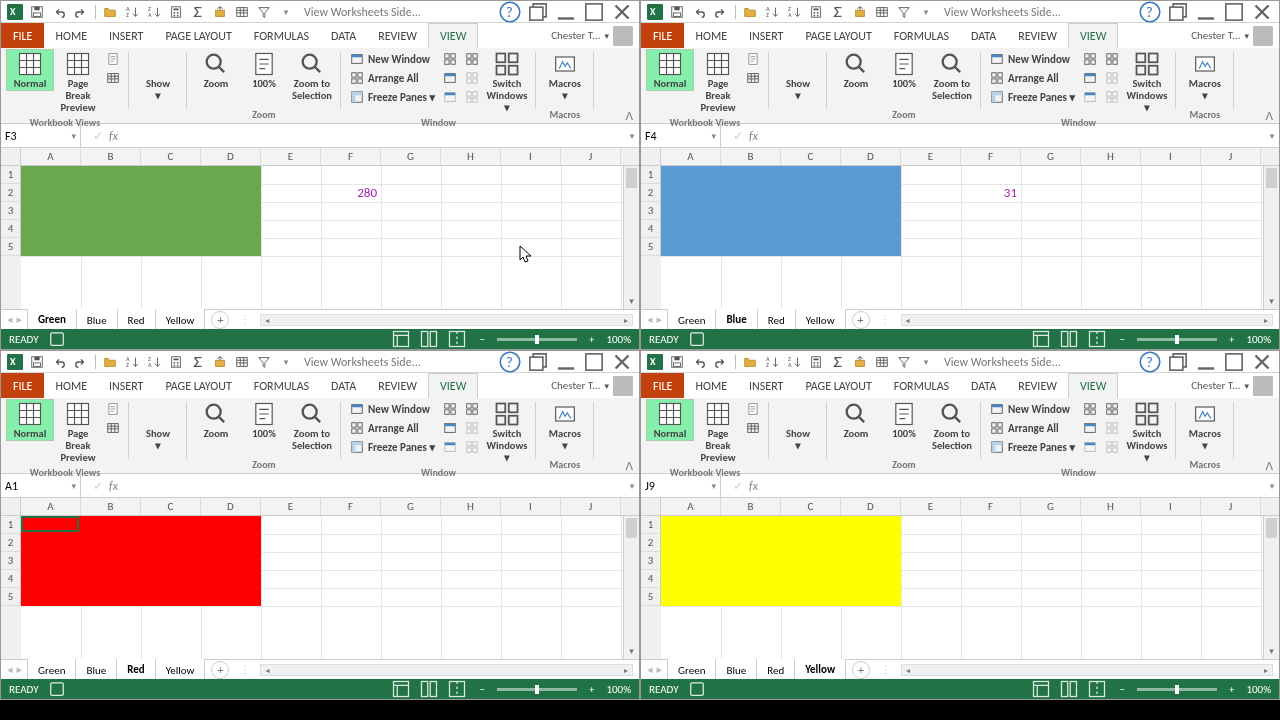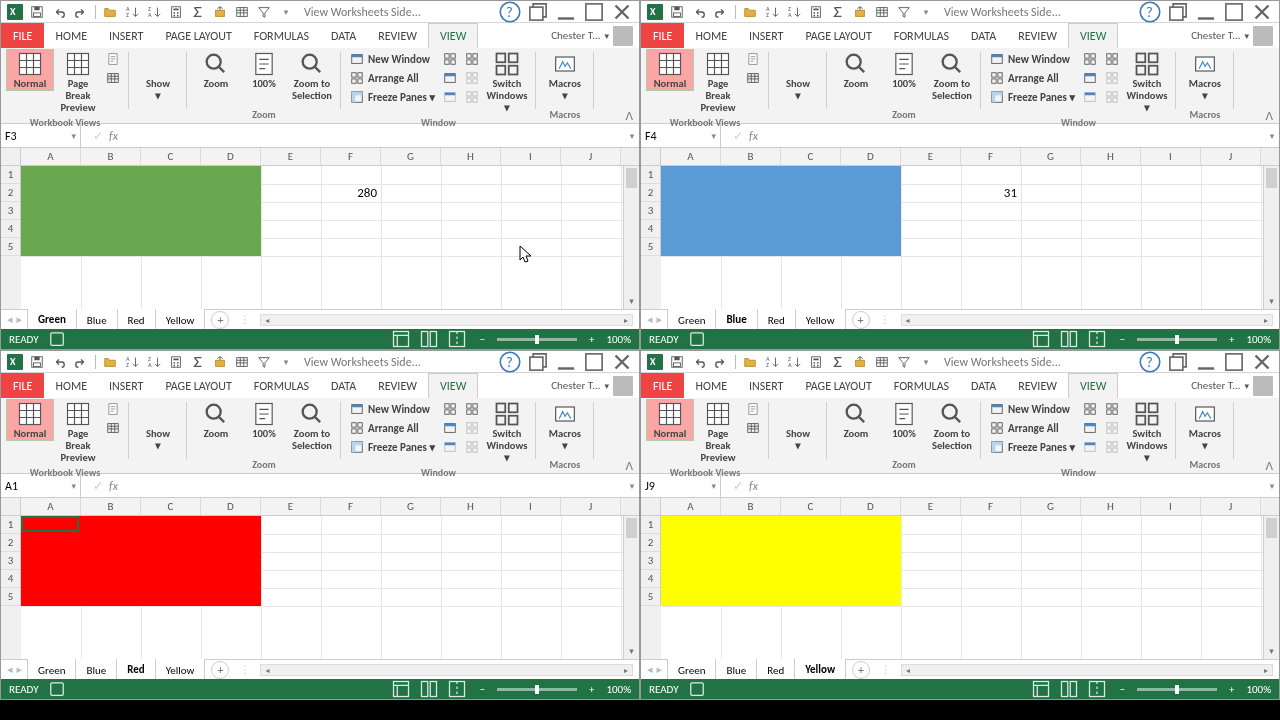--- a/index.html
+++ b/index.html
@@ -13,36 +13,36 @@
   .qat .qbtn svg { width: 14px; height: 14px; }
   .qat .divider { width: 1px; height: 14px; background: #bbb; margin: 0 2px; }
   .qat .wintitle { flex: 1; text-align: left; color: #777; font-size: 12px; padding-left: 6px; white-space: nowrap; overflow: hidden; text-overflow: ellipsis; }
   .qat .winctrl { width: 26px; height: 18px; display:flex; align-items:center; justify-content:center; color:#666; }
   
   .excel-logo { width: 16px; height: 16px; background: #217346; position: relative; border-radius: 1px; }
   .excel-logo::after { content:"X"; color:#fff; font-size:10px; font-weight:bold; position:absolute; top:1px; left:3px; }
 
   
   .tabs-row { display: flex; align-items: stretch; height: 25px; background: #fff; font-size: 12px; }
-  .tabs-row .file-tab { background: #ef4444; color: #fff; padding: 4px 12px; display: flex; align-items: center; font-size: 12px; }
+  .tabs-row .file-tab { background: #c2410c; color: #fff; padding: 4px 12px; display: flex; align-items: center; font-size: 12px; }
   .tabs-row .tab { padding: 4px 11px; color: #444; display: flex; align-items: center; cursor: default; }
   .tabs-row .tab.active { border: 1px solid #ccc; border-bottom: none; background: #f3f3f3; color: #217346; }
   .tabs-row .user { margin-left: auto; padding: 2px 6px; display: flex; align-items: center; gap: 4px; color: #555; font-size: 11px; white-space: nowrap; }
   .tabs-row .user .avatar { width: 20px; height: 20px; background: #bbb; border-radius:1px; }
 
   
   .ribbon { background: #f3f3f3; border-bottom: 1px solid #ccc; height: 76px; display: flex; font-size: 11px; color: #444; }
   .rgroup { display: flex; flex-direction: column; align-items: center; padding: 2px 6px 0 6px; position: relative; font-weight: bold; }
   .rgroup::after { content:""; position:absolute; right:0; top:4px; bottom:14px; width:1px; background:#d0d0d0; }
   .rgroup .row { display: flex; gap: 2px; align-items: flex-start; }
   .rgroup .glabel { font-size: 10px; color: #777; margin-top: auto; padding: 2px 0; text-align:center; }
   .rbig { display:flex; flex-direction:column; align-items:center; justify-content:flex-start; width:46px; padding-top:2px; cursor:default; }
   .rbig .ricon { width:28px; height:24px; display:flex; align-items:center; justify-content:center; }
   .rbig .rlabel { font-size:10.5px; text-align:center; line-height:12px; margin-top:2px; }
-  .rbig.active { background:#fca5a5; outline:1px solid #a8cfa8; }
+  .rbig.active { background:#86efac; outline:1px solid #a8cfa8; }
   .rsmall-col { display:flex; flex-direction:column; gap:1px; }
   .rsmall { display:flex; align-items:center; gap:4px; padding:1px 3px; height:18px; font-size:11px; cursor:default; white-space:nowrap; }
   .rsmall .ricon-s { width:14px; height:14px; display:flex; align-items:center; justify-content:center; }
   .ribbon-collapse { margin-left:auto; padding:0 6px; display:flex; align-items:flex-end; color:#777; font-size:11px; cursor:default; }
 
   
   .fbar { display:flex; align-items:center; height:24px; border-bottom:1px solid #ccc; font-size:12px; }
   .namebox { width:80px; padding:2px 4px; border-right:1px solid #ccc; height:100%; display:flex; align-items:center; justify-content:space-between; }
   .namebox .dd { color:#888; font-size:9px; }
   .fbar .fbtns { display:flex; align-items:center; gap:6px; padding:0 6px; color:#bbb; }
@@ -54,21 +54,21 @@
   .sheet-area { position:relative; flex:1; display:flex; flex-direction:column; overflow:hidden; }
   .col-h-row { display:flex; height:18px; background:#f0f0f0; border-bottom:1px solid #ccc; }
   .corner { width:20px; border-right:1px solid #ccc; background:#f0f0f0; }
   .col-h { width:60px; text-align:center; font-size:11px; color:#555; border-right:1px solid #dcdcdc; display:flex; align-items:center; justify-content:center; background:#f3f3f3; }
   .rows-wrap { display:flex; flex:1; position:relative; }
   .row-hs { width:20px; background:#f0f0f0; }
   .row-h { height:18px; border-bottom:1px solid #dcdcdc; border-right:1px solid #ccc; text-align:center; font-size:11px; color:#555; display:flex; align-items:center; justify-content:center; }
   .cells { position:relative; flex:1; background:#fff; }
   .gridlines-v, .gridlines-h { position:absolute; background:#e6e6e6; }
   .fill-block { position:absolute; top:0; }
-  .cell-val { position:absolute; font-size:13px; color:#000000; text-align:right; padding-right:4px; height:18px; line-height:18px; }
+  .cell-val { position:absolute; font-size:13px; color:#a21caf; text-align:right; padding-right:4px; height:18px; line-height:18px; }
   .sel-box { position:absolute; border:2px solid #217346; width:58px; height:16px; pointer-events:none; z-index:5;}
   .vscroll { width:16px; background:#f0f0f0; border-left:1px solid #ccc; position:relative; }
   .vscroll .thumb { position:absolute; top:2px; left:2px; right:2px; height:20px; background:#cfcfcf; border-radius:1px;}
   .vscroll .arrow { position:absolute; left:0; right:0; height:14px; text-align:center; font-size:9px; color:#777;}
   
   
   .stabs-row { display:flex; align-items:center; height:20px; border-top:1px solid #ccc; font-size:11px; background:#fff; }
   .stabs-row .nav { padding:0 6px; color:#bbb; display:flex; gap:4px; }
   .stabs-row .stab { padding:13px 10px; border:1px solid #ccc; border-bottom:none; margin-left:-1px; background:#fff; cursor:default; }
   .stabs-row .stab.active { background:#fff; font-weight:bold; border-bottom:2px solid #217346; }

